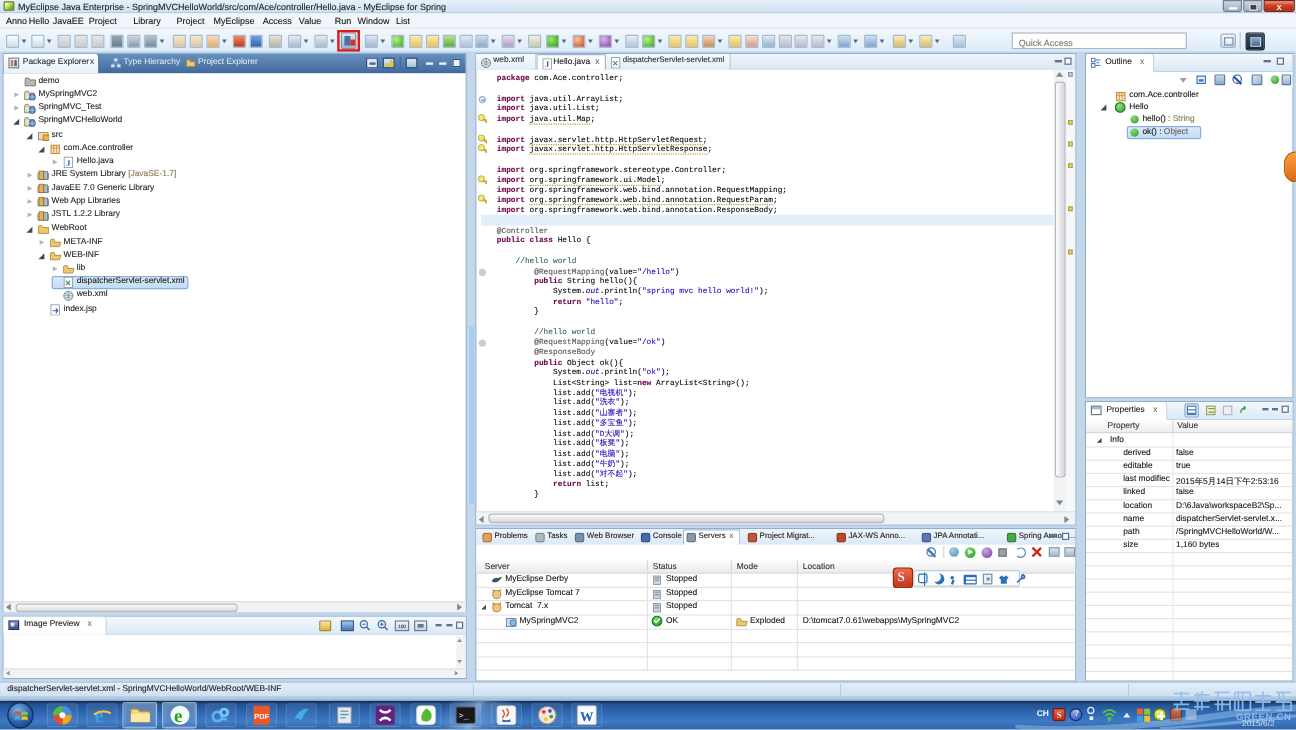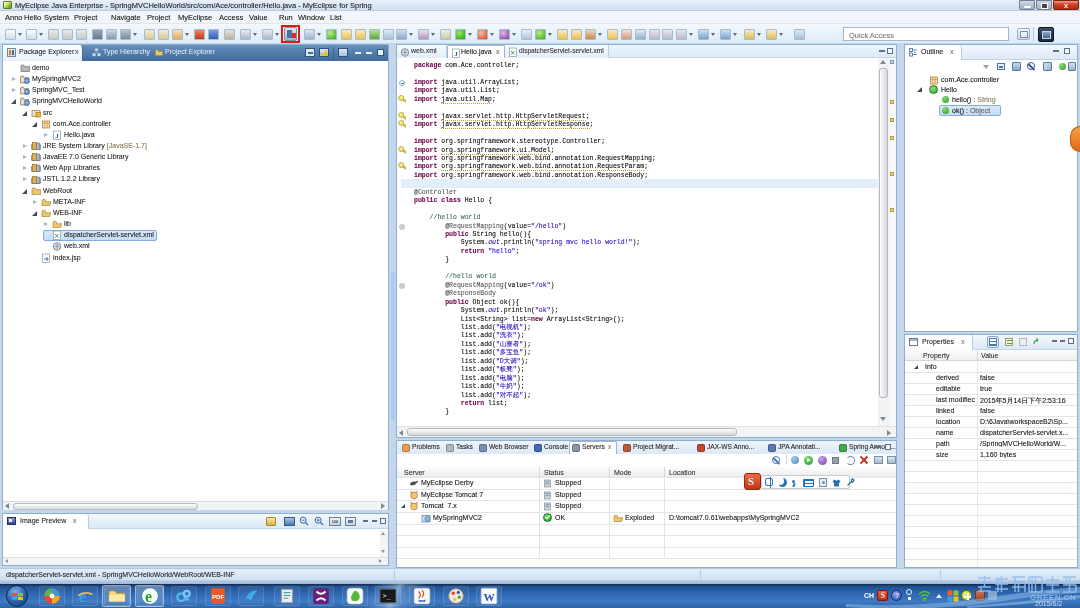--- a/index.html
+++ b/index.html
@@ -23,23 +23,23 @@
       <div class="a" style="left:4px;top:5px;width:7px;height:2px;background:#fff;border-radius:1px"></div>
     </div>
 <div class="a" style="left:1036px;top:0;width:16px;height:10px;background:linear-gradient(#cdd9e4,#9fb0c0);border:1px solid #6e7f90;border-radius:0 0 2px 2px">
       <div class="a" style="left:4px;top:2px;width:7px;height:6px;border:1px solid #fff;background:#444"></div>
     </div>
 <div class="a" style="left:1053px;top:0;width:26px;height:10px;background:linear-gradient(#f0a088,#d14428 40%,#b22810);border:1px solid #7e1f10;border-radius:0 0 2px 2px;color:#fff;font-size:8px;text-align:center;line-height:9px;font-weight:bold">x</div>
 </div>
 <div class="a" style="left:0;top:11px;width:1080px;height:13px;background:#f2f6fb;border-bottom:1px solid #dde7f2">
 <div class="a" style="left:5px;top:2px;font-size:7.5px;color:#111">Anno</div>
 <div class="a" style="left:24px;top:2px;font-size:7.5px;color:#111">Hello</div>
-<div class="a" style="left:44px;top:2px;font-size:7.5px;color:#111">System</div>
+<div class="a" style="left:44px;top:2px;font-size:7.5px;color:#111">JavaEE</div>
 <div class="a" style="left:74px;top:2px;font-size:7.5px;color:#111">Project</div>
-<div class="a" style="left:111px;top:2px;font-size:7.5px;color:#111">Navigate</div>
+<div class="a" style="left:111px;top:2px;font-size:7.5px;color:#111">Library</div>
 <div class="a" style="left:147px;top:2px;font-size:7.5px;color:#111">Project</div>
 <div class="a" style="left:178px;top:2px;font-size:7.5px;color:#111">MyEclipse</div>
 <div class="a" style="left:219px;top:2px;font-size:7.5px;color:#111">Access</div>
 <div class="a" style="left:249px;top:2px;font-size:7.5px;color:#111">Value</div>
 <div class="a" style="left:279px;top:2px;font-size:7.5px;color:#111">Run</div>
 <div class="a" style="left:298px;top:2px;font-size:7.5px;color:#111">Window</div>
 <div class="a" style="left:330px;top:2px;font-size:7.5px;color:#111">List</div>
 </div>
 <div class="a" style="left:0;top:24px;width:1080px;height:20px;background:linear-gradient(#f3f8fd,#dcebf8);border-bottom:1px solid #c2d6ea">
 <div class="a" style="left:5px;top:5px;width:11px;height:11px;background:linear-gradient(#fdfdfd,#cfdce8);border:1px solid #a8bccf;border-radius:1px;"></div>
@@ -103,21 +103,21 @@
 <div class="a" style="left:689px;top:9px;width:0;height:0;border-left:2.5px solid transparent;border-right:2.5px solid transparent;border-top:3px solid #5a6a7a"></div>
 <div class="a" style="left:698px;top:5px;width:11px;height:11px;background:linear-gradient(#cfe2f4,#7aa0cc);border:1px solid #a8bccf;border-radius:1px;"></div>
 <div class="a" style="left:711px;top:9px;width:0;height:0;border-left:2.5px solid transparent;border-right:2.5px solid transparent;border-top:3px solid #5a6a7a"></div>
 <div class="a" style="left:720px;top:5px;width:11px;height:11px;background:linear-gradient(#cfe2f4,#7aa0cc);border:1px solid #a8bccf;border-radius:1px;"></div>
 <div class="a" style="left:733px;top:9px;width:0;height:0;border-left:2.5px solid transparent;border-right:2.5px solid transparent;border-top:3px solid #5a6a7a"></div>
 <div class="a" style="left:744px;top:5px;width:11px;height:11px;background:linear-gradient(#f8ecc8,#e0b858);border:1px solid #a8bccf;border-radius:1px;"></div>
 <div class="a" style="left:757px;top:9px;width:0;height:0;border-left:2.5px solid transparent;border-right:2.5px solid transparent;border-top:3px solid #5a6a7a"></div>
 <div class="a" style="left:766px;top:5px;width:11px;height:11px;background:linear-gradient(#f8ecc8,#e0b858);border:1px solid #a8bccf;border-radius:1px;"></div>
 <div class="a" style="left:779px;top:9px;width:0;height:0;border-left:2.5px solid transparent;border-right:2.5px solid transparent;border-top:3px solid #5a6a7a"></div>
 <div class="a" style="left:794px;top:5px;width:11px;height:11px;background:linear-gradient(#dfe8f2,#a8bed4);border:1px solid #a8bccf;border-radius:1px;"></div>
-<div class="a" style="left:843px;top:3px;width:166px;height:14px;background:#fff;border:1px solid #a8b8c8">
+<div class="a" style="left:843px;top:3px;width:146px;height:14px;background:#fff;border:1px solid #a8b8c8">
       <span style="position:absolute;left:5px;top:3px;font-size:7.5px;color:#8a8a8a">Quick Access</span>
     </div>
 <div class="a" style="left:1017px;top:4px;width:13px;height:12px;background:linear-gradient(#f2f6fa,#cfdcea);border:1px solid #9ab0c6;border-radius:2px">
       <div class="a" style="left:2px;top:2px;width:8px;height:7px;background:linear-gradient(#fff,#d8e4ee);border:1px solid #7890a8"></div>
     </div>
 <div class="a" style="left:1033px;top:3px;width:1px;height:14px;background:#b8c8d8"></div>
 <div class="a" style="left:1038px;top:3px;width:16px;height:15px;background:linear-gradient(#3a4e66,#16283c);border:1px solid #0c1826;border-radius:2px">
       <div class="a" style="left:3px;top:3px;width:9px;height:8px;background:linear-gradient(#8aa8c8,#48688c);border:1px solid #c8d8e8"></div>
     </div>
 </div>

